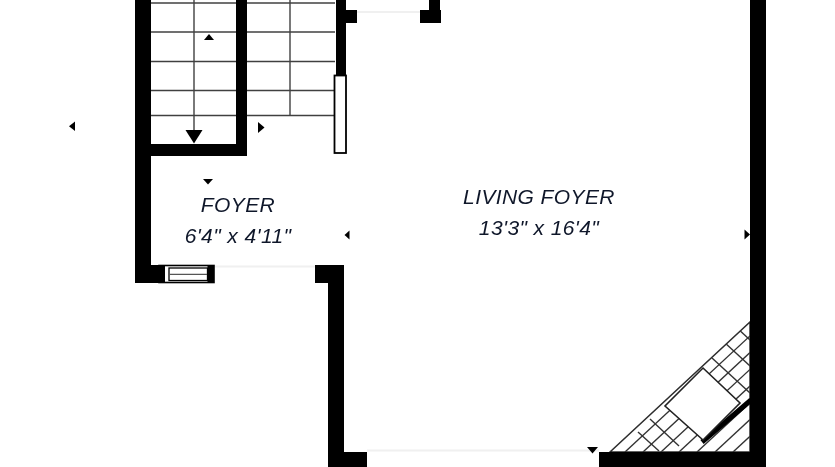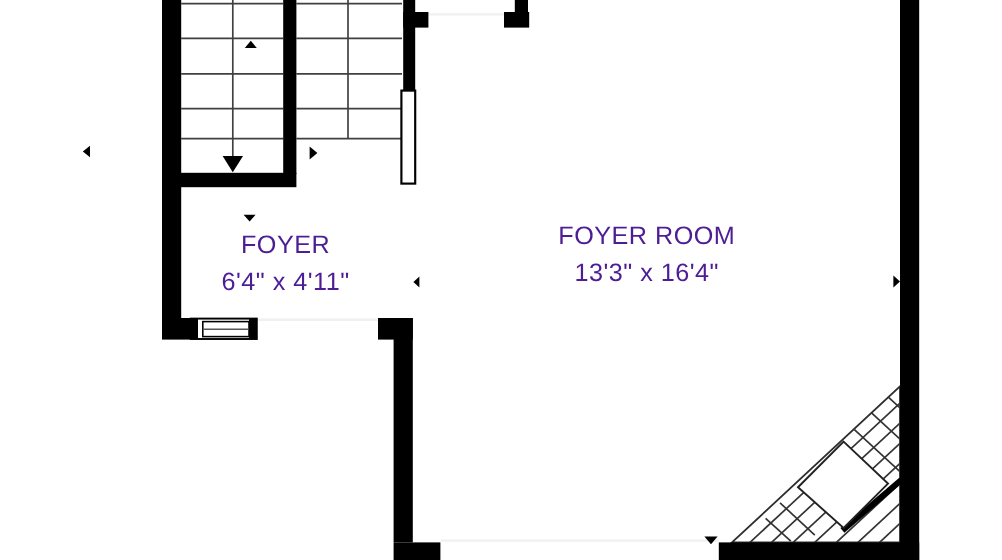--- a/index.html
+++ b/index.html
@@ -19,26 +19,27 @@
   }
   .plan svg {
     position: absolute;
     left: 0;
     top: 0;
   }
   .room-label {
     position: absolute;
     transform: translate(-50%, -50%);
     text-align: center;
-    color: #4c1d95;
+    color: #0f172a;
     font-size: 21px;
     line-height: 31px;
     letter-spacing: 0.4px;
     white-space: nowrap;
     user-select: none;
+    font-style: italic;
   }
   .room-label.foyer  { left: 238px; top: 220px; }
   .room-label.living { left: 539px; top: 212px; }
 </style>
 </head>
 <body>
 
 <div class="plan">
 
   <svg width="835" height="467" viewBox="0 0 835 467">
@@ -132,17 +133,17 @@
       <polygon points="744.5,229.5 750,234.5 744.5,239.5"></polygon>
       <polygon points="587,447 598,447 592.5,453.5"></polygon>
     </g>
   </svg>
 
   <div class="room-label foyer">
     <div>FOYER</div>
     <div>6'4" x 4'11"</div>
   </div>
   <div class="room-label living">
-    <div>FOYER ROOM</div>
+    <div>LIVING FOYER</div>
     <div>13'3" x 16'4"</div>
   </div>
 
 </div>
 
 </body></html>

